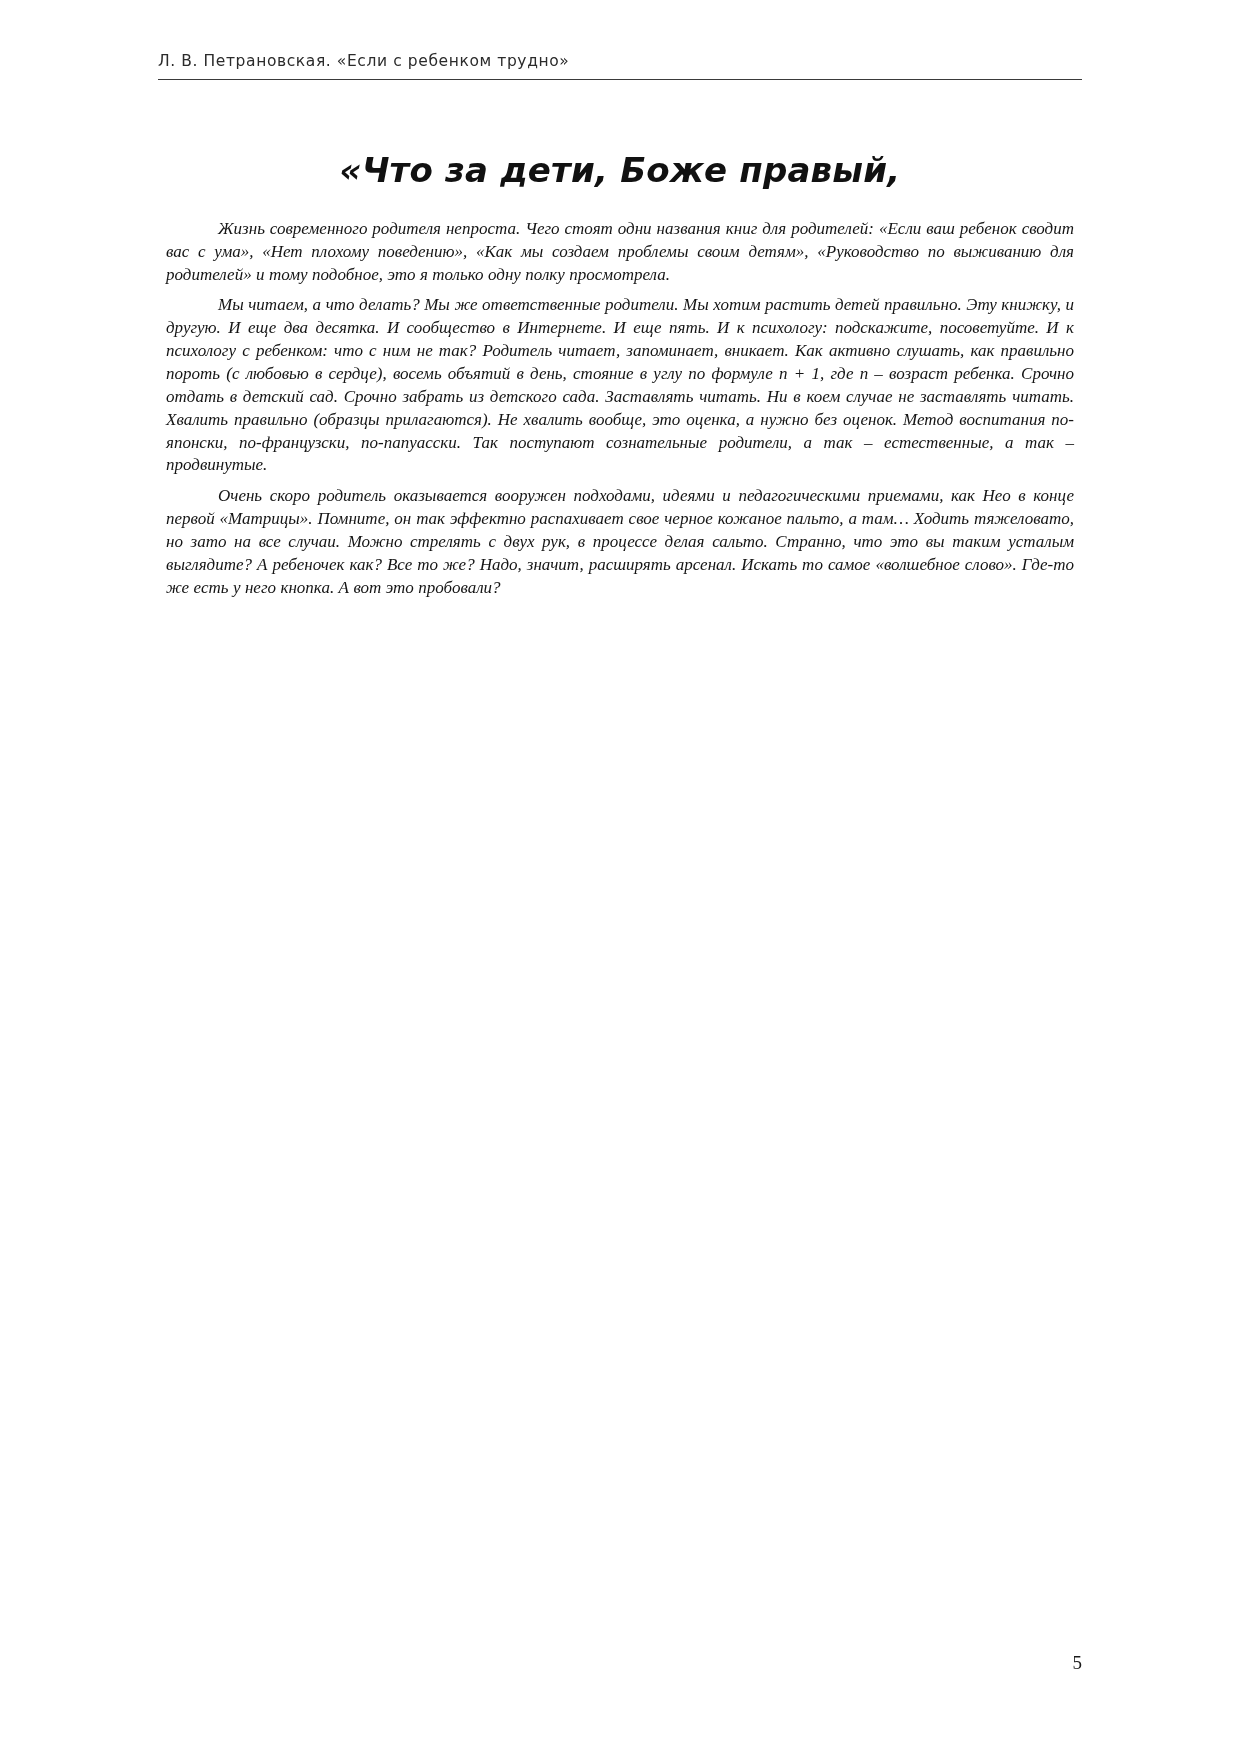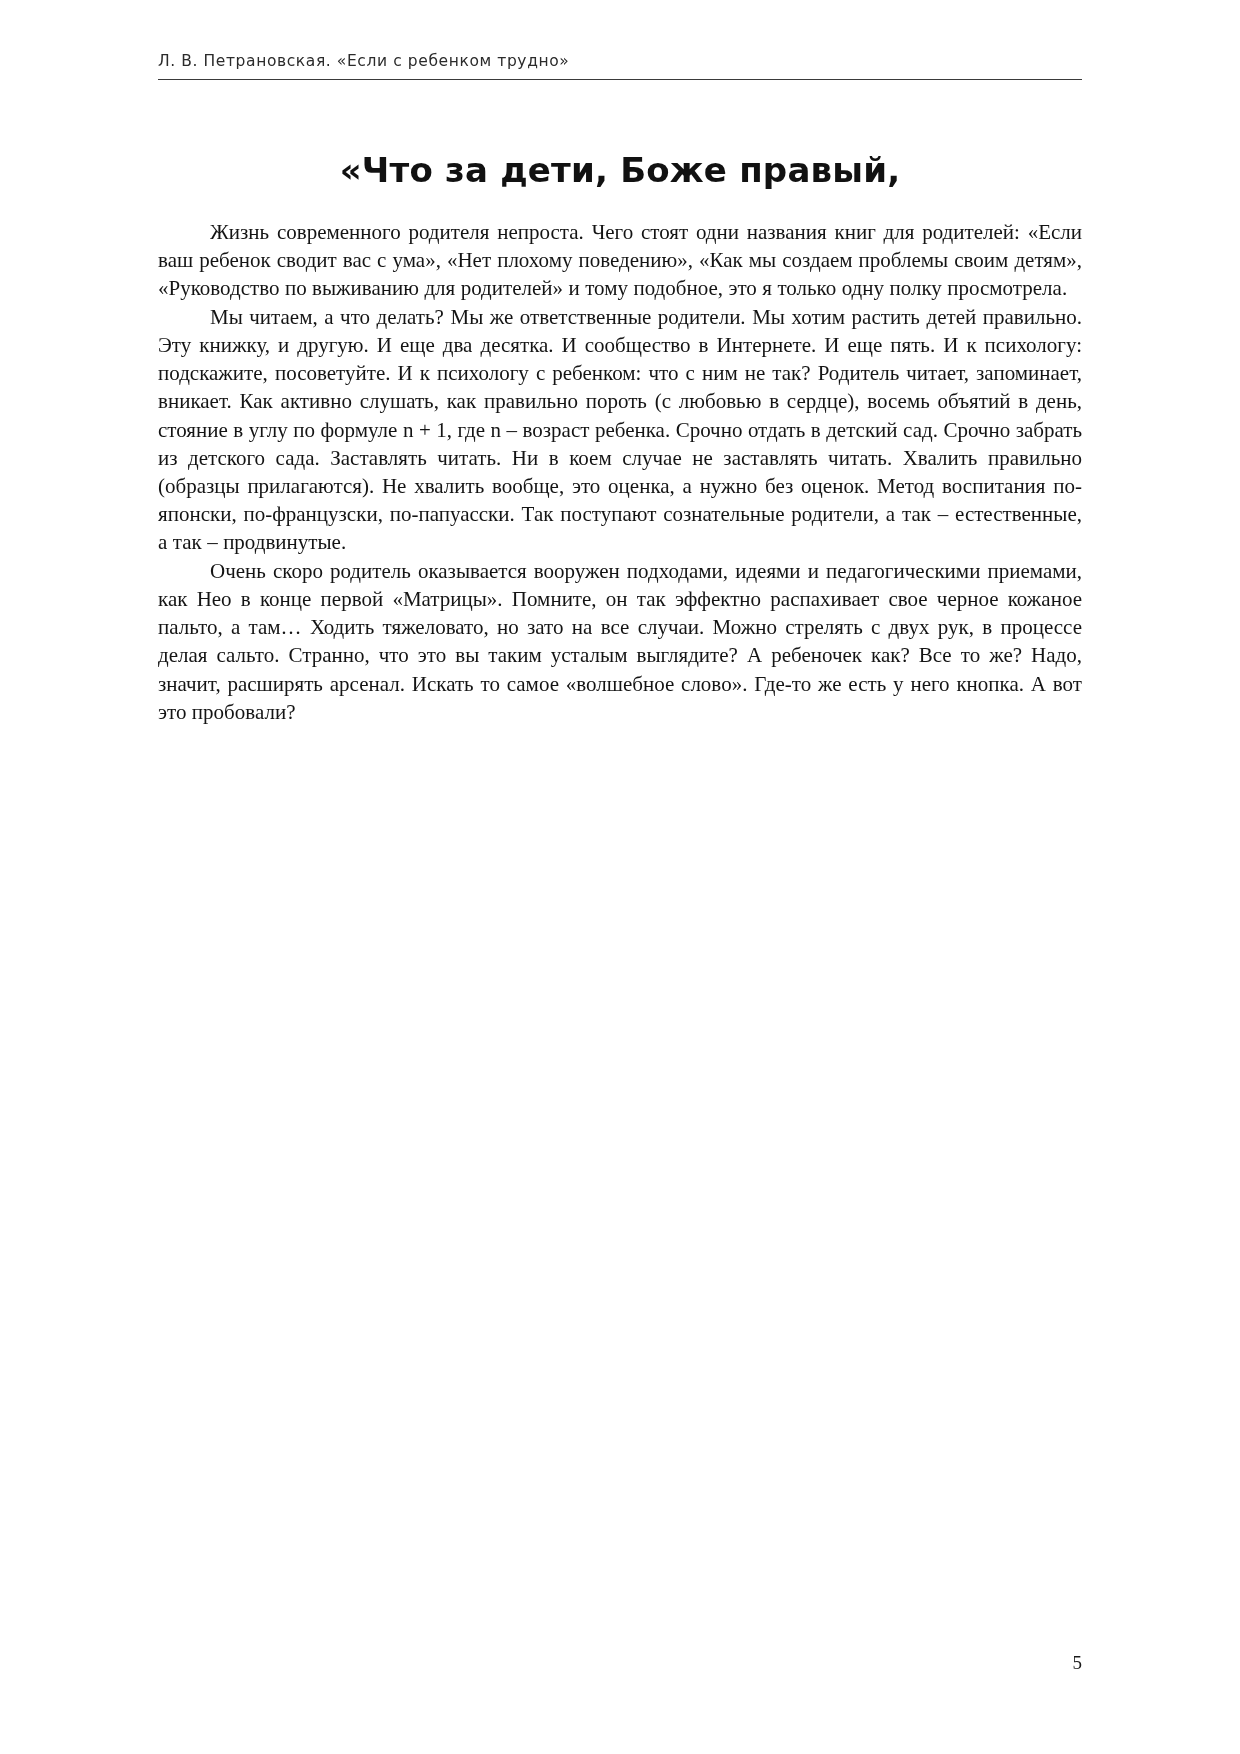--- a/index.html
+++ b/index.html
@@ -40,37 +40,38 @@
   .running-head-rule {
     margin-top: 9px;
     border-bottom: 1.2px solid #3a3a3a;
     width: 924px;
   }
   .content {
     position: absolute;
     left: 158px;
     top: 140px;
     width: 924px;
+    font-style: italic;
   }
   .chapter-title {
     font-family: "DejaVu Sans", sans-serif;
     font-weight: bold;
     font-size: 34px;
     line-height: 1.35;
     text-align: center;
     color: #111111;
     margin: 0 0 24px 0;
     letter-spacing: 0.2px;
   }
   .chapter-title .line {
     display: block;
   }
   .body-text p {
-    margin: 0;
-    font-size: 21px;
+    margin: 8px;
+    font-size: 17px;
     line-height: 1.345;
     text-align: justify;
     text-indent: 52px;
     color: #141414;
     -webkit-hyphens: none;
     hyphens: none;
     word-spacing: 0.2px;
   }
   .page-number {
     position: absolute;

